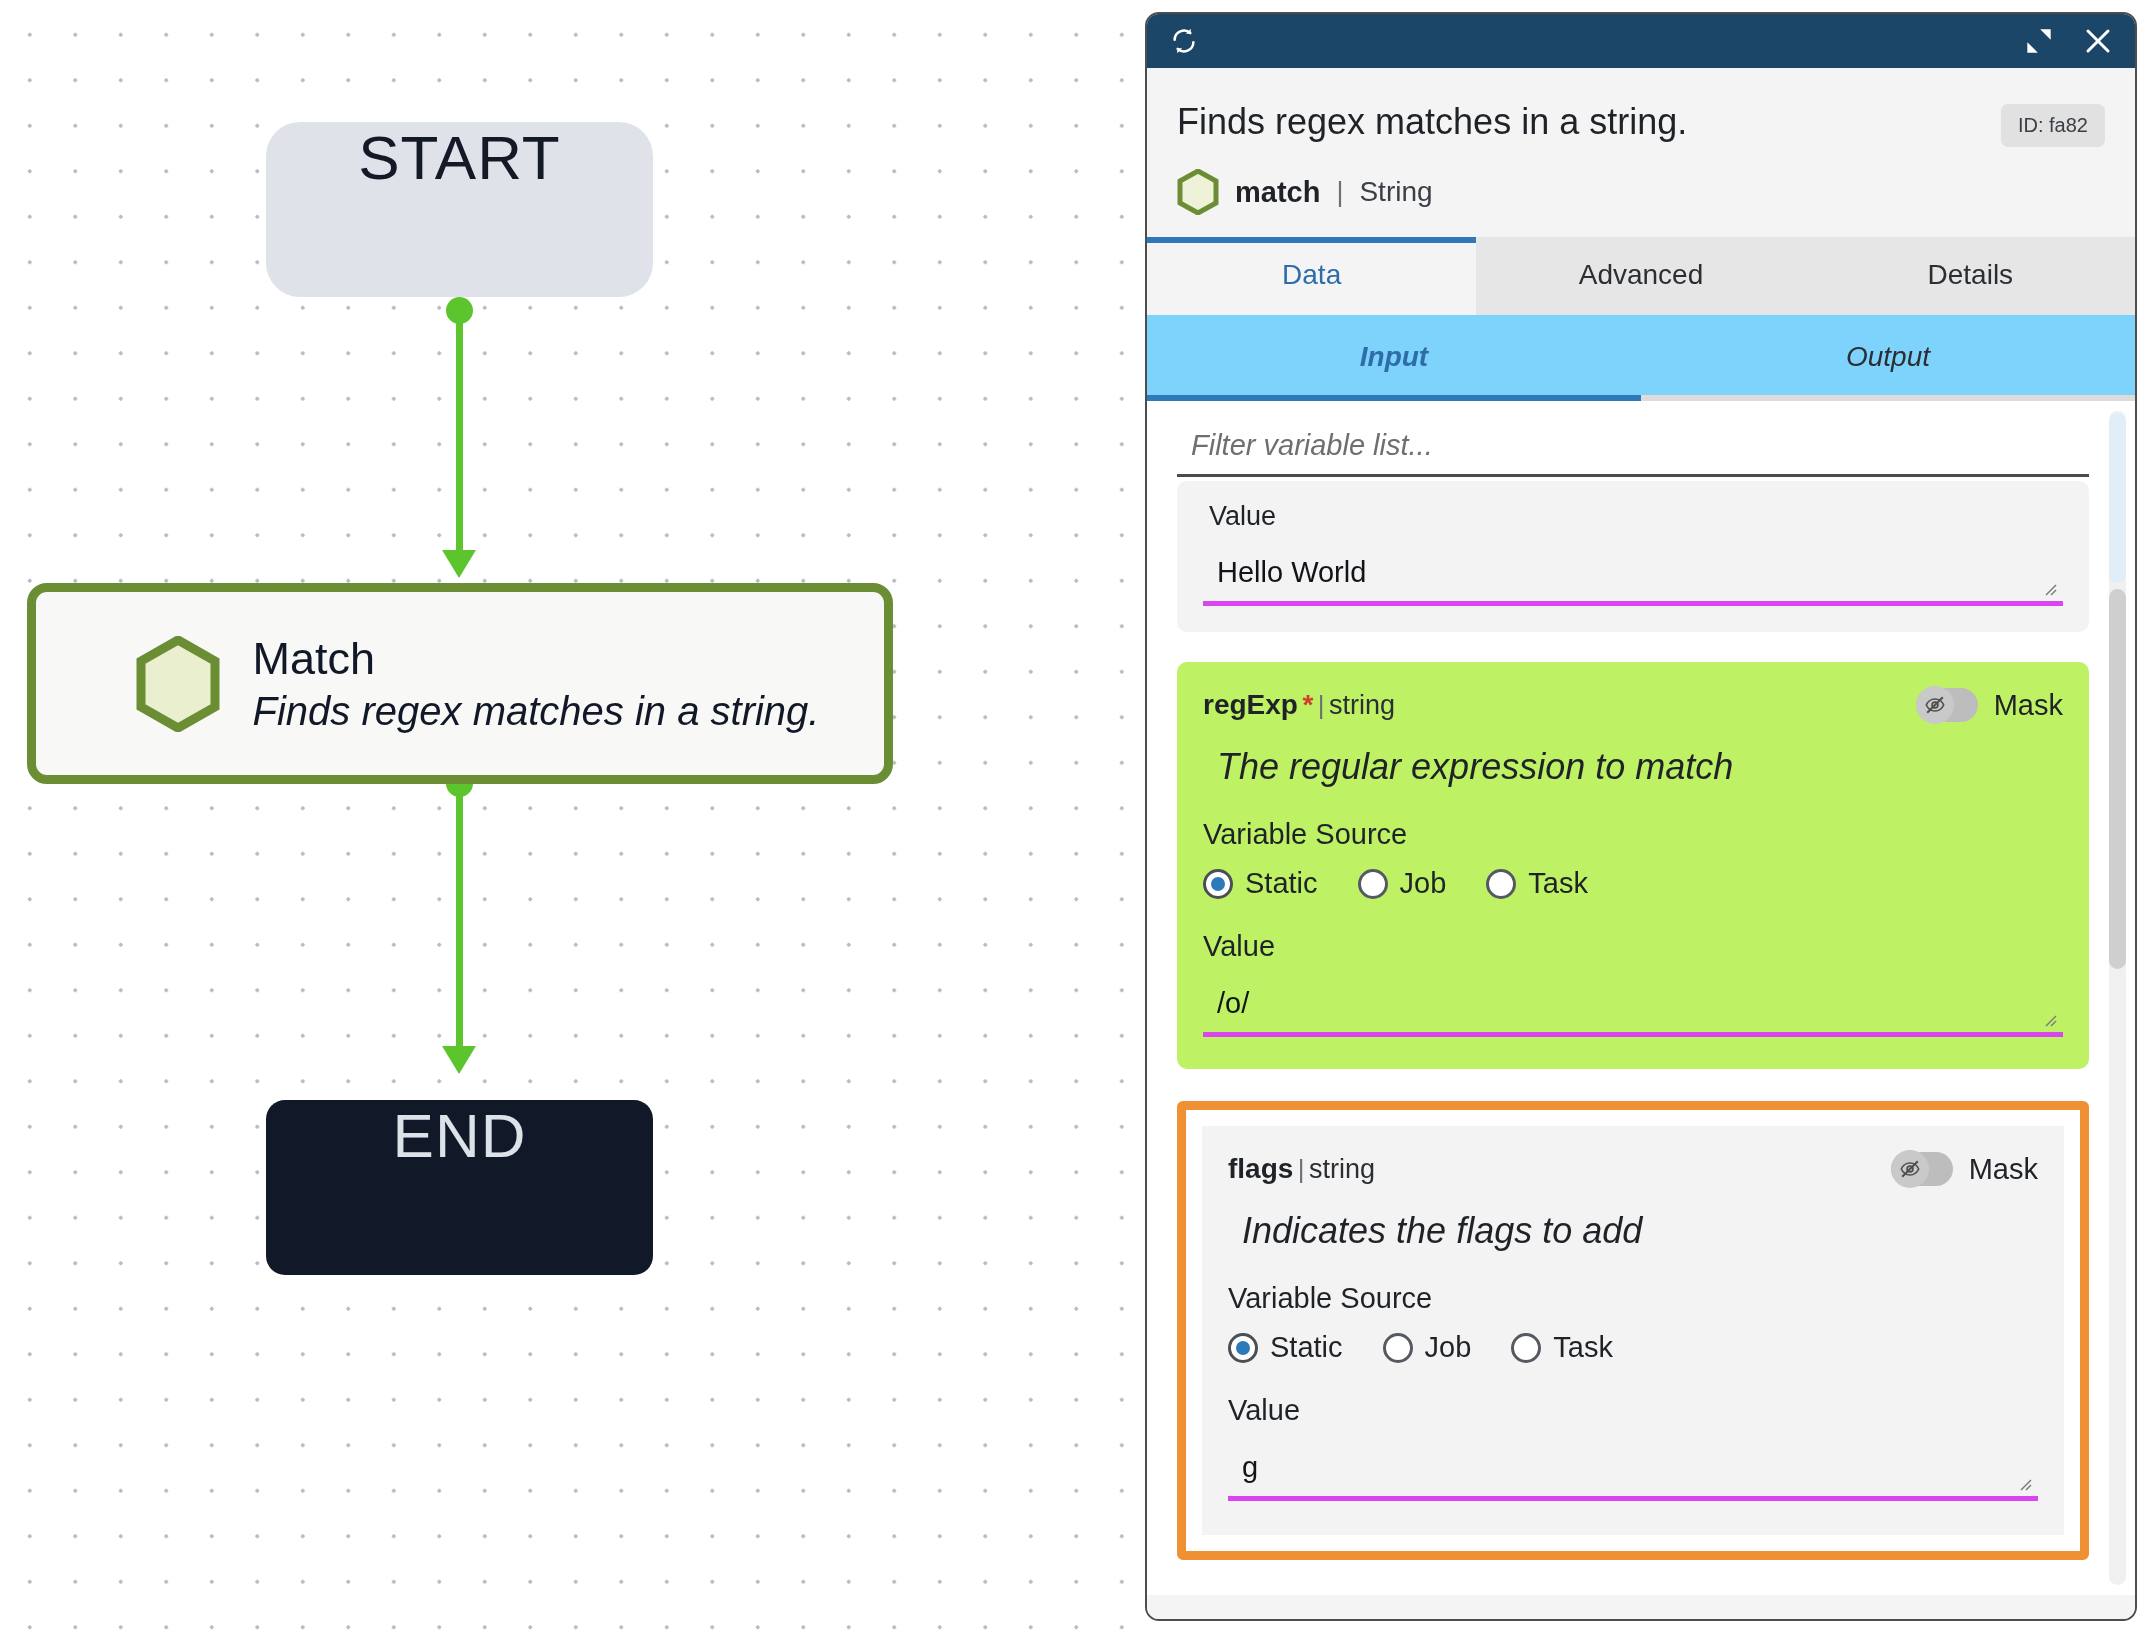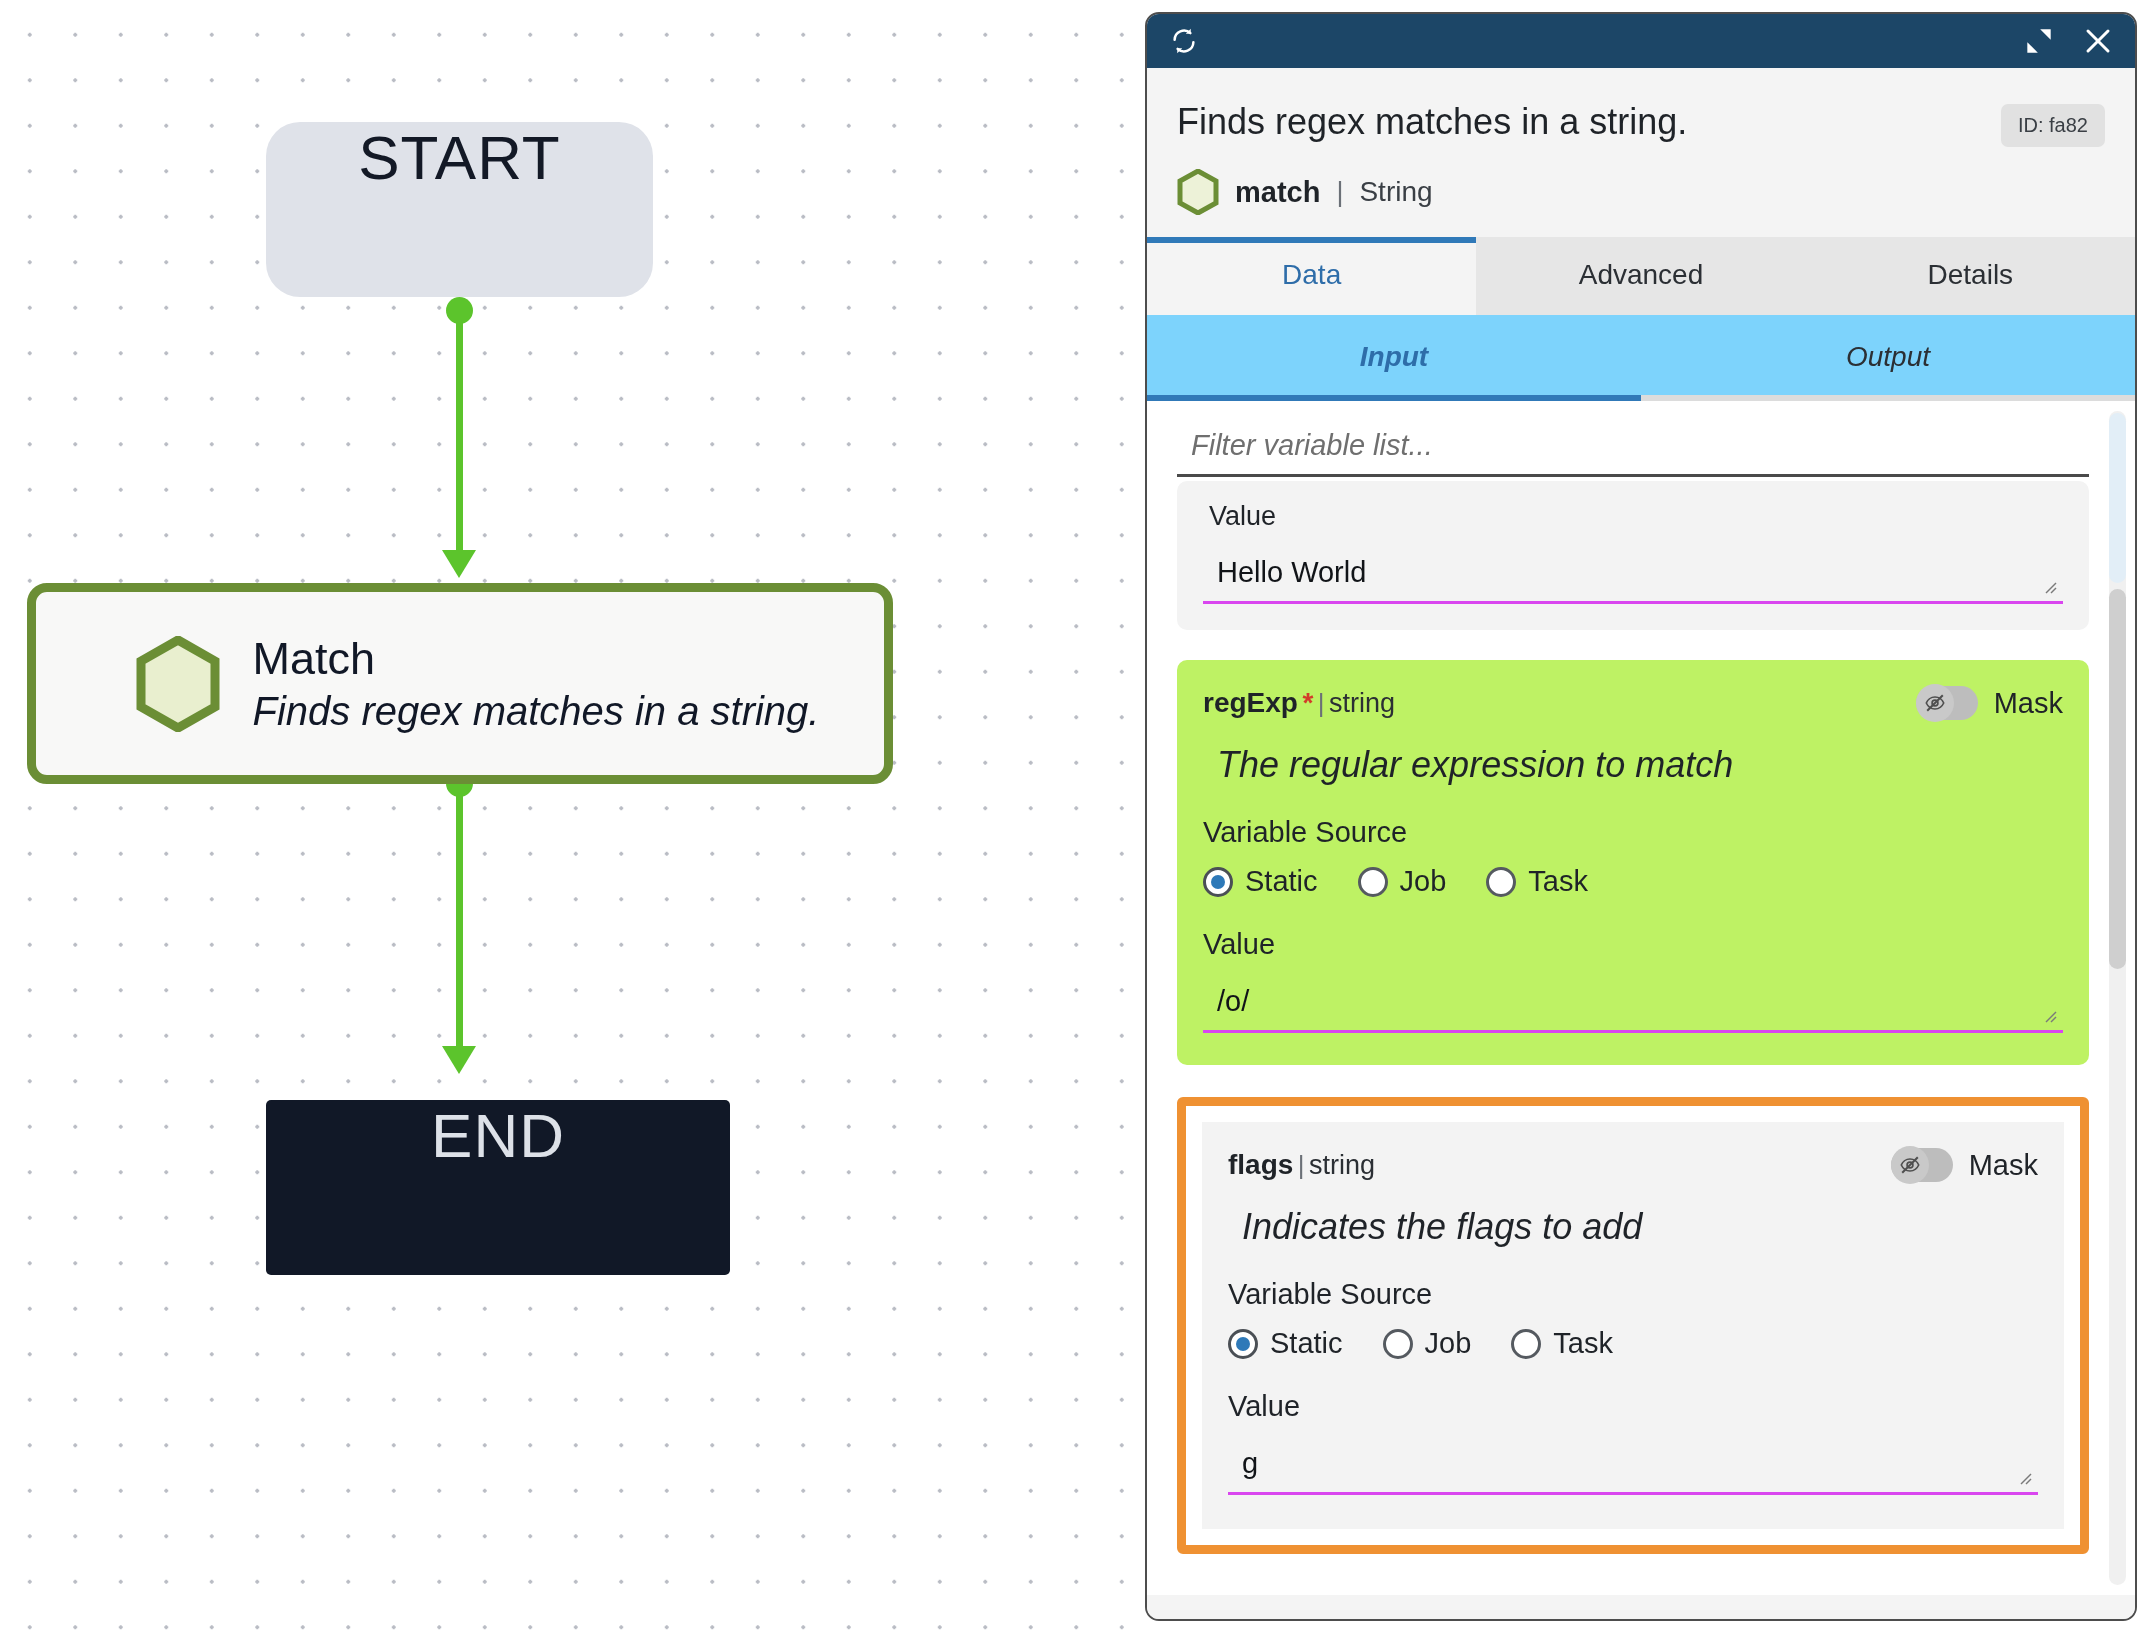--- a/index.html
+++ b/index.html
@@ -25,22 +25,22 @@
 
   .start-node {
     left: 266px; top: 122px; width: 387px; height: 175px;
     background: #dfe2e9; border-radius: 34px;
   }
   .start-node .node-text {
     font-size: 62px; font-weight: 500; color: #131926; letter-spacing: 1px;
   }
 
   .end-node {
-    left: 266px; top: 1100px; width: 464px; height: 175px;
-    background: #111827; border-radius: 5px;
+    left: 266px; top: 1100px; width: 387px; height: 175px;
+    background: #111827; border-radius: 19px;
   }
   .end-node .node-text {
     font-size: 62px; font-weight: 500; color: #dde1e8; letter-spacing: 1px;
   }
 
   .match-node {
     left: 27px; top: 583px; width: 866px; height: 201px;
     background: #f8f8f7; border: 9px solid #6b8e35; border-radius: 20px;
     display: flex; align-items: center; padding-left: 34px; gap: 32px;
   }
@@ -151,21 +151,21 @@
     background: transparent; padding: 16px; margin-top: 32px;
     border: 9px solid #ef9132; border-radius: 6px;
   }
   .card.highlight-wrap > .inner {
     background: #f3f3f3; padding: 26px 26px 34px 26px; position: relative;
   }
 
   .field-label { font-size: 27px; color: #1f2328; padding-left: 6px; }
   .field-value-wrap { position: relative; margin-top: 18px; }
   .field-value {
-    width: 100%; border: none; border-bottom: 3px solid #d946ef; background: transparent;
+    width: 100%; border: none; border-bottom: 5px solid #d946ef; background: transparent;
     font-size: 29px; color: #111418; font-family: "Liberation Sans", sans-serif;
     padding: 6px 4px 12px 14px; outline: none; display: block;
   }
   .resize-grip {
     position: absolute; right: 6px; bottom: 10px; width: 16px; height: 16px;
     pointer-events: none;
   }
 
   .row-between { display: flex; align-items: center; justify-content: space-between; }
   .var-name { font-size: 28px; font-weight: bold; color: #1f2328; }

